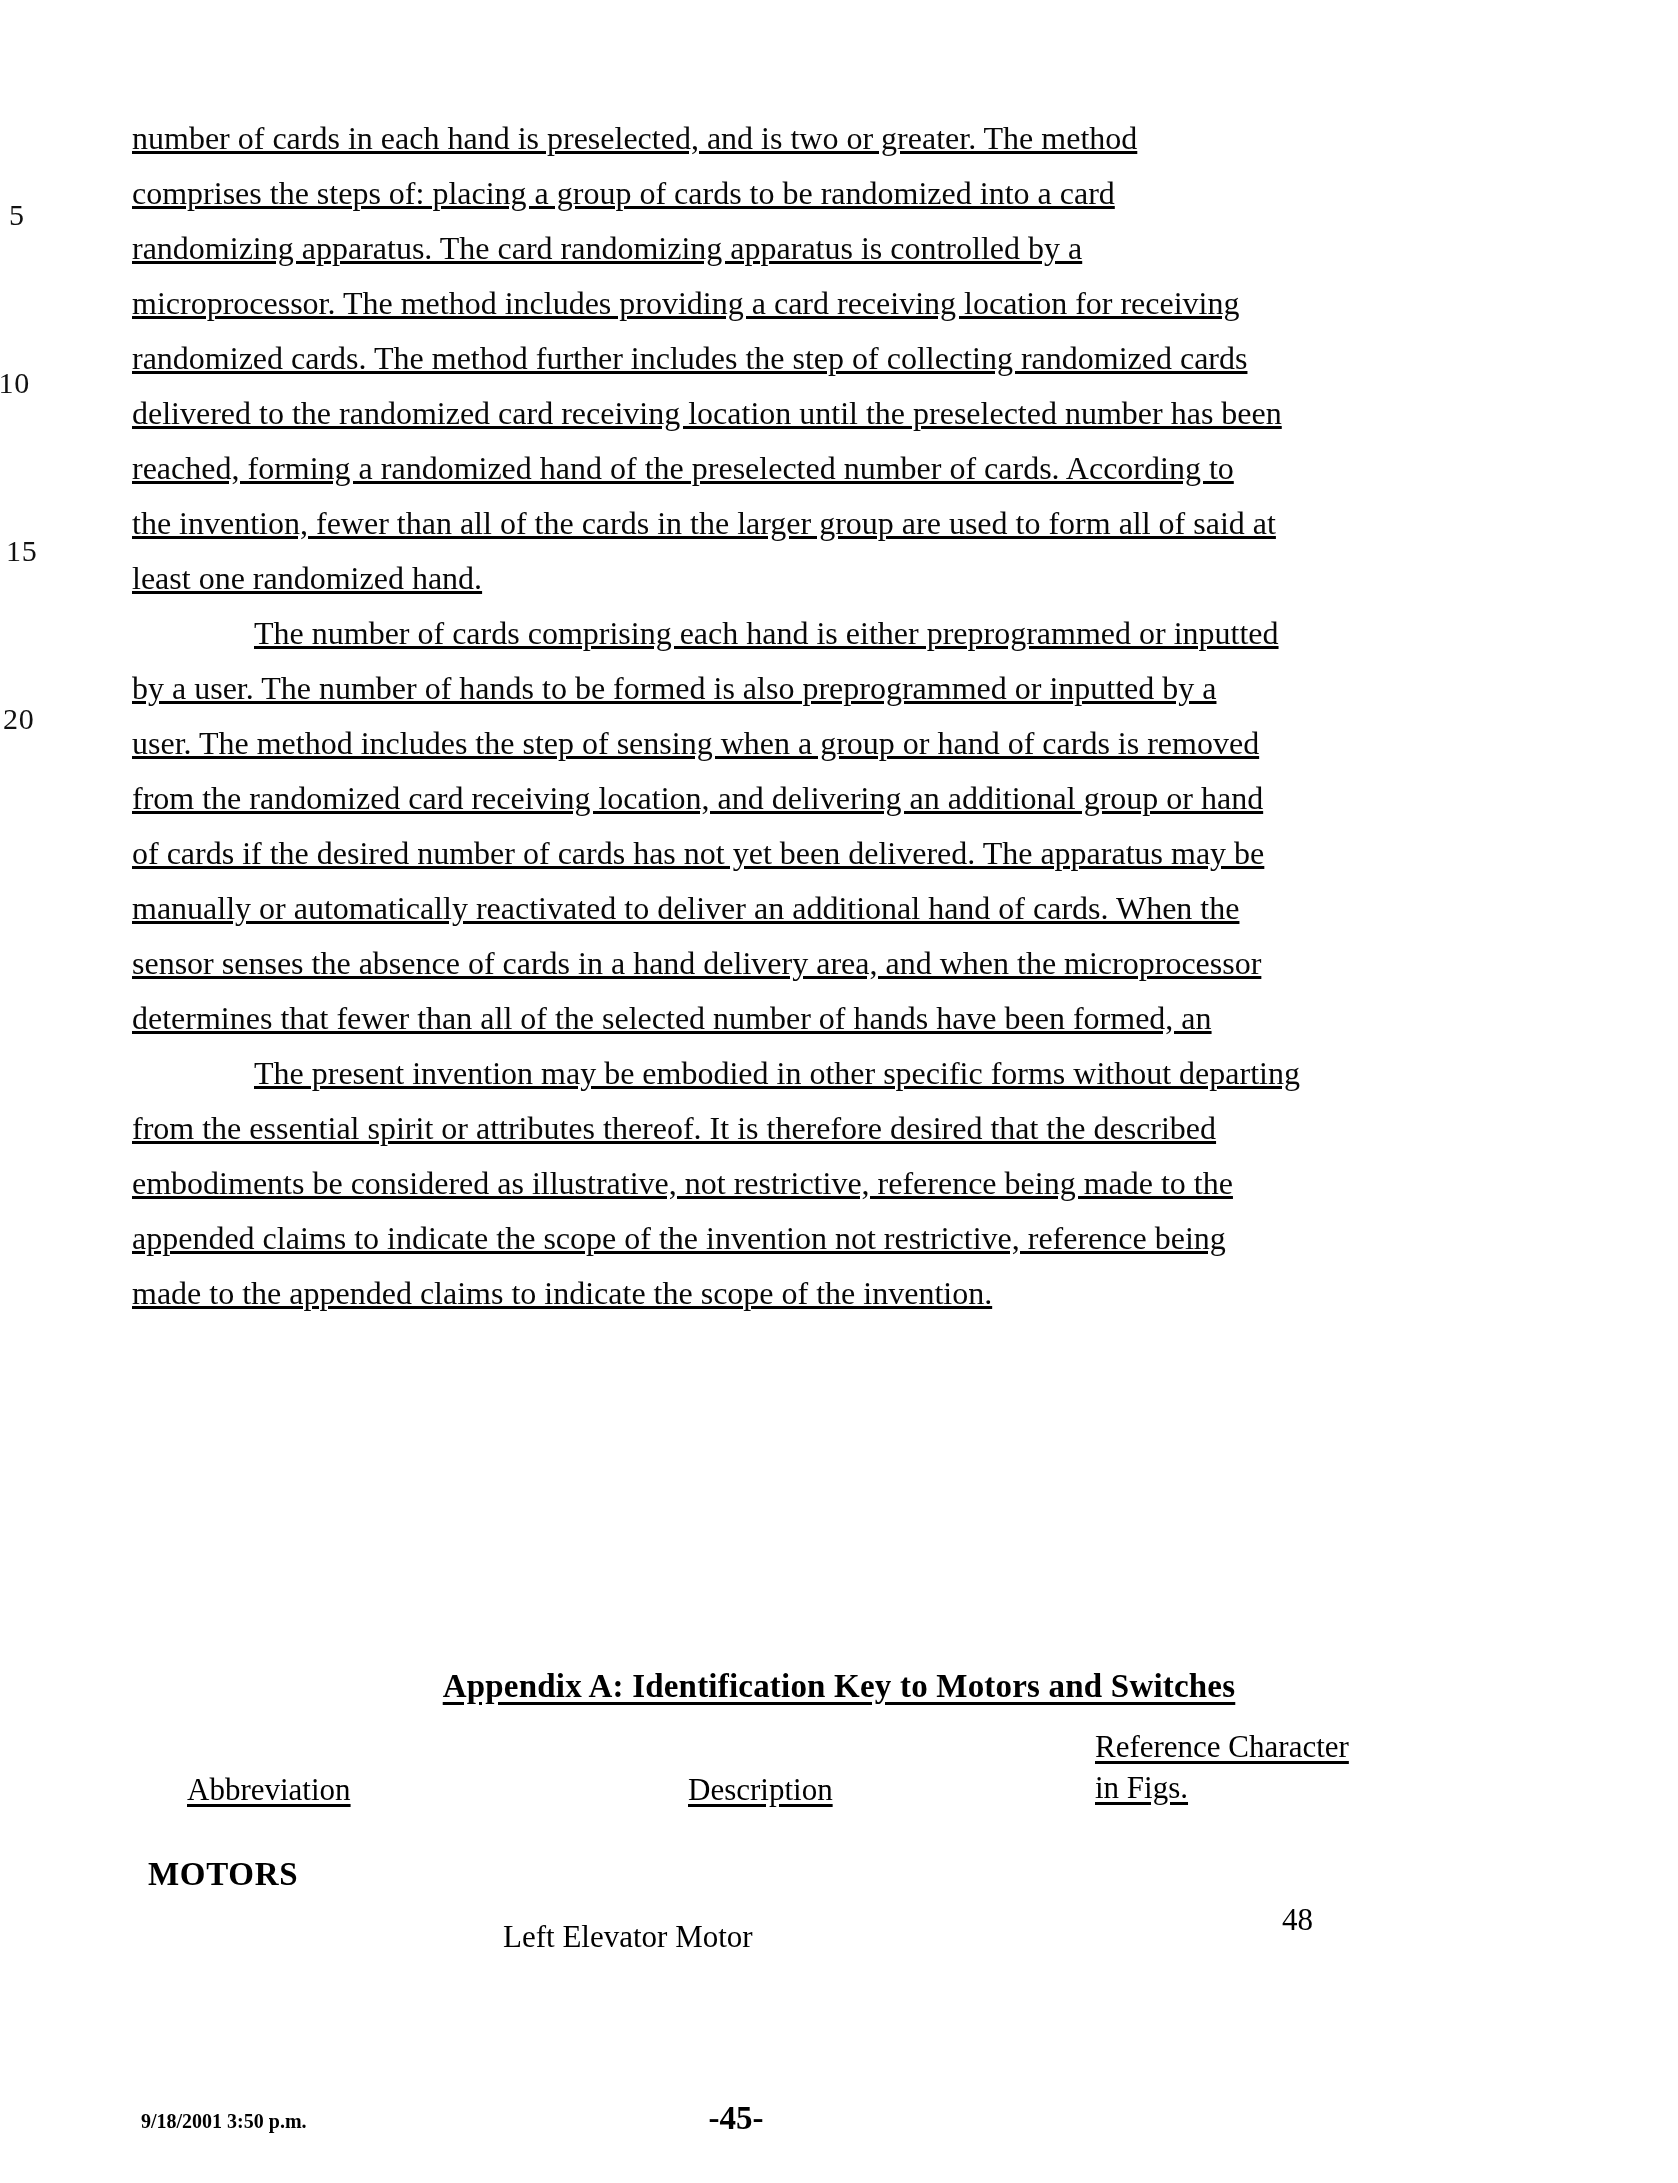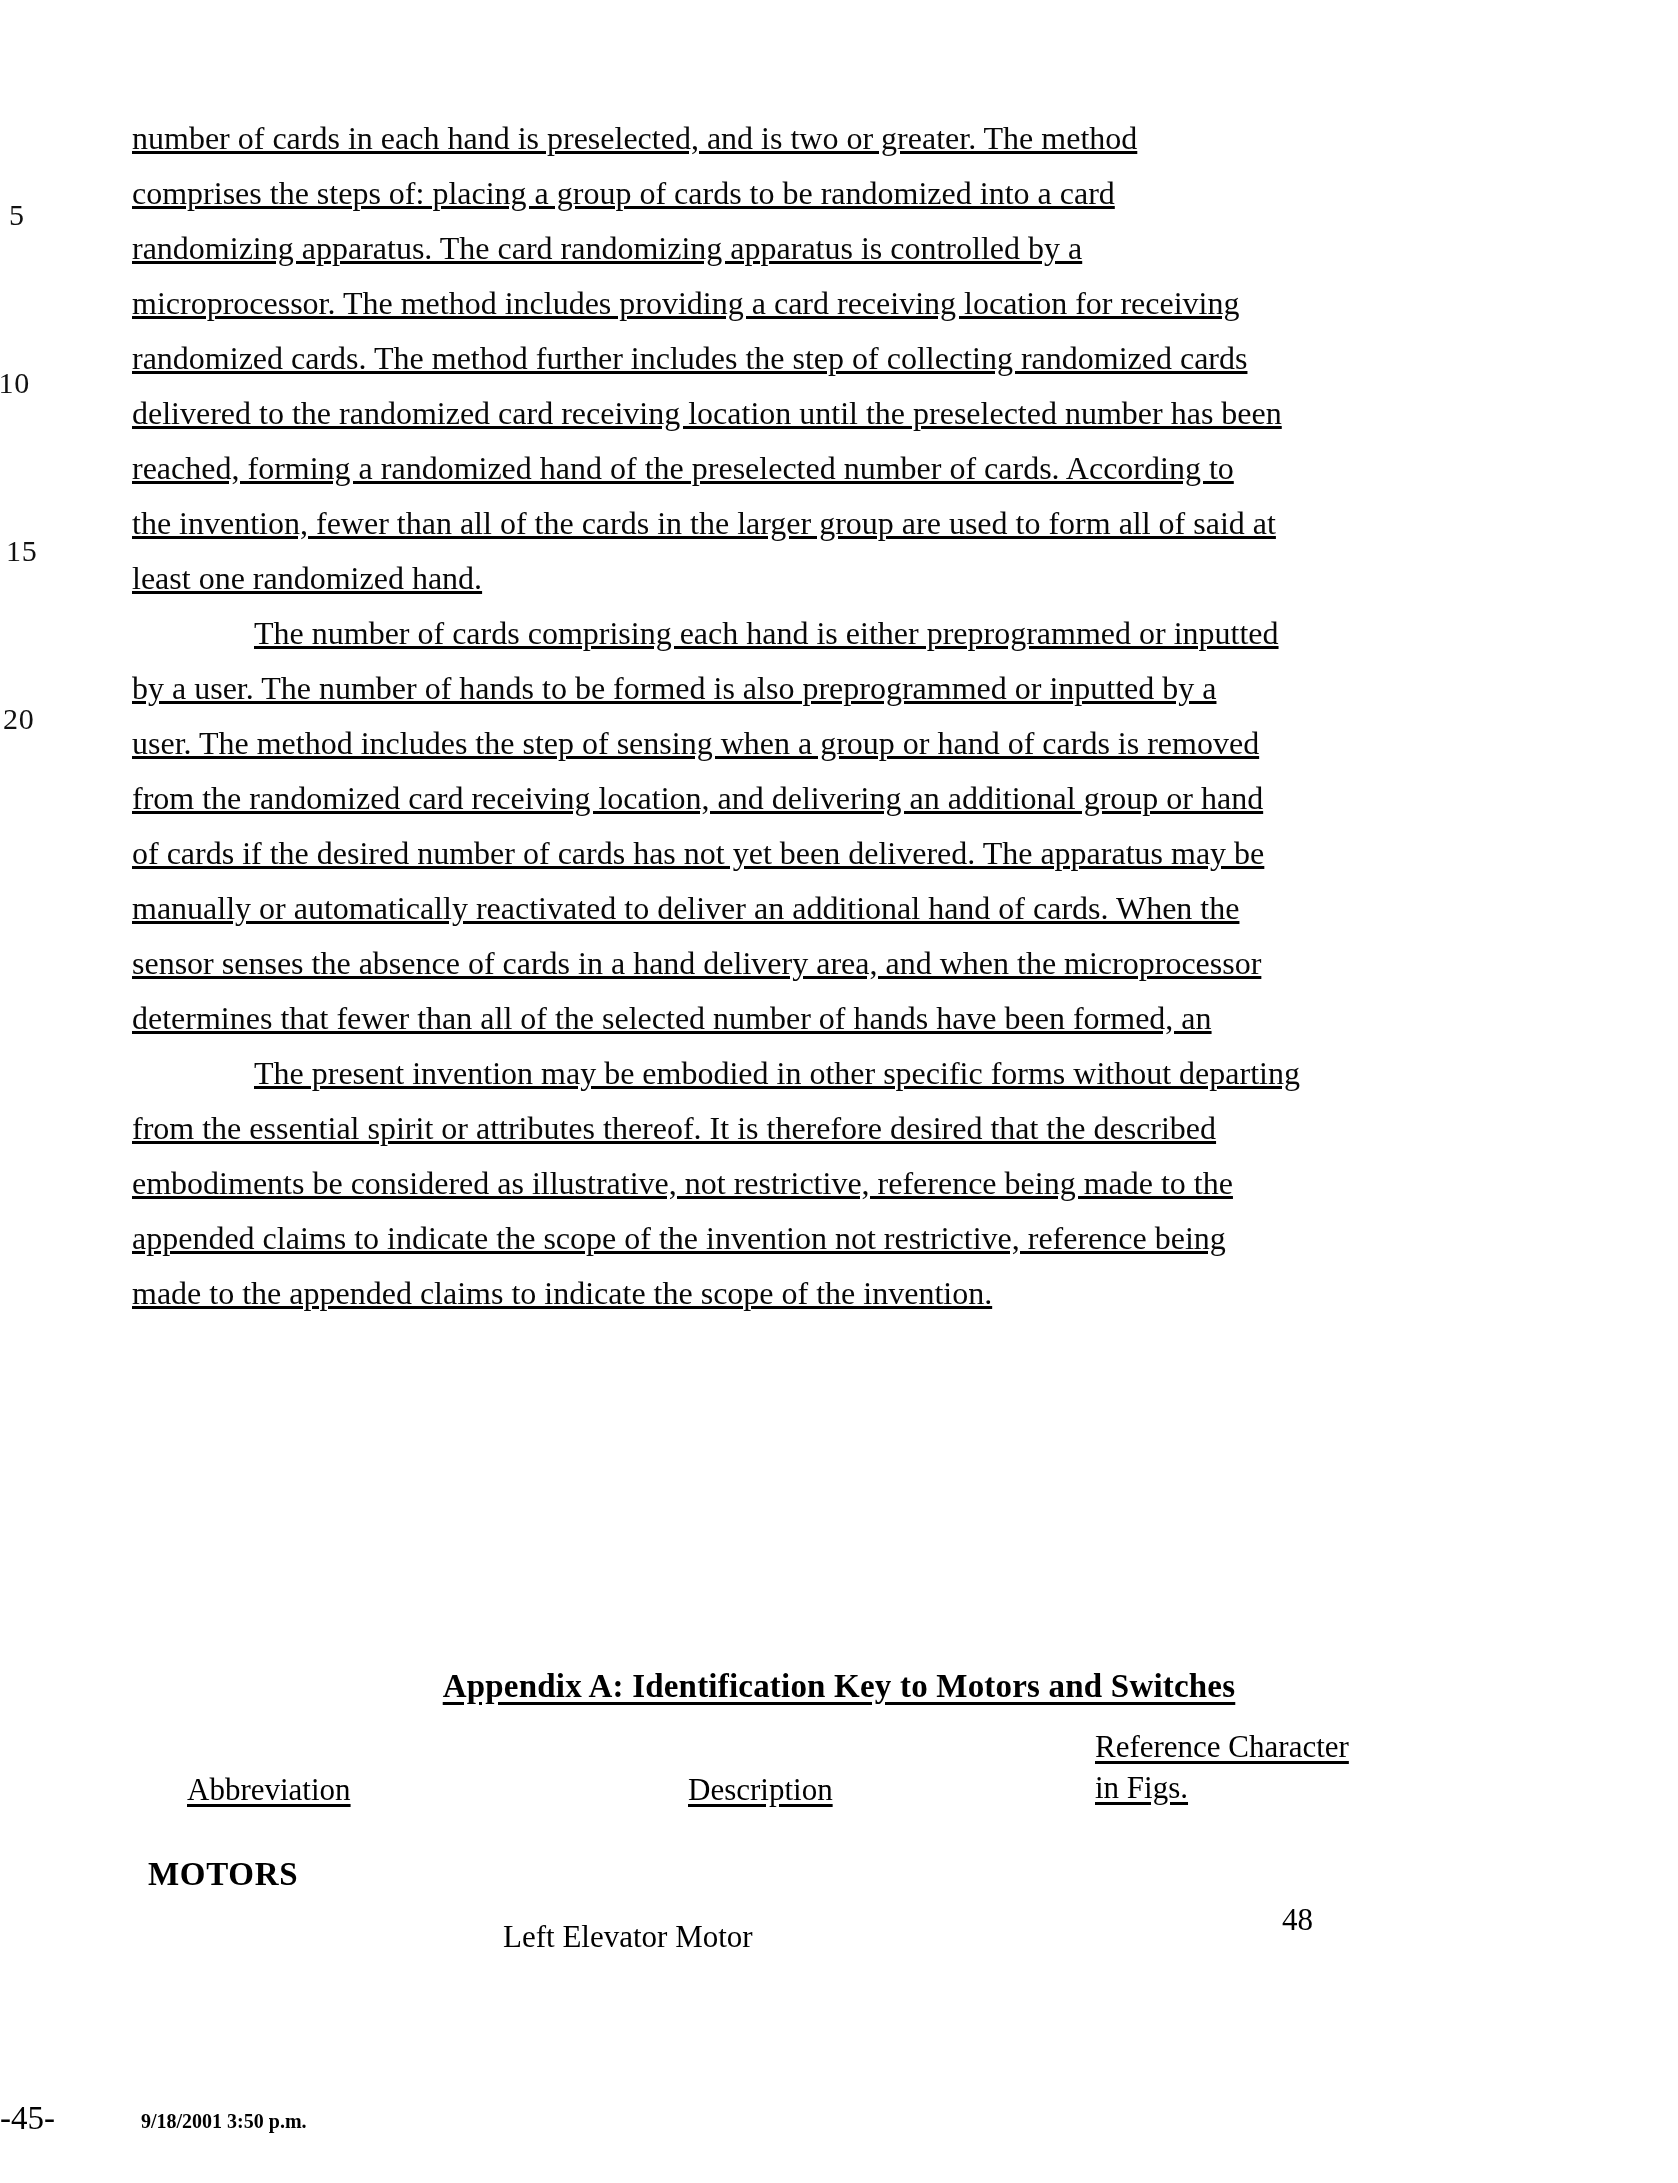--- a/index.html
+++ b/index.html
@@ -131,23 +131,24 @@
     top: 10.4px;
     font-size: 20px;
     font-weight: bold;
     white-space: nowrap;
   }
   #footer-page {
     position: absolute;
     left: 0;
     top: 0;
     width: 1472px;
-    text-align: left;
+    text-align: center;
     font-size: 33px;
     white-space: nowrap;
+    font-weight: bold;
   }
 </style>
 </head>
 <body>
 
 <div id="page">
 
   <div>
     <div class="linenum" style="left:9px; top:200px;">5</div>
     <div class="linenum" style="left:-1.5px; top:368px;">10</div>

